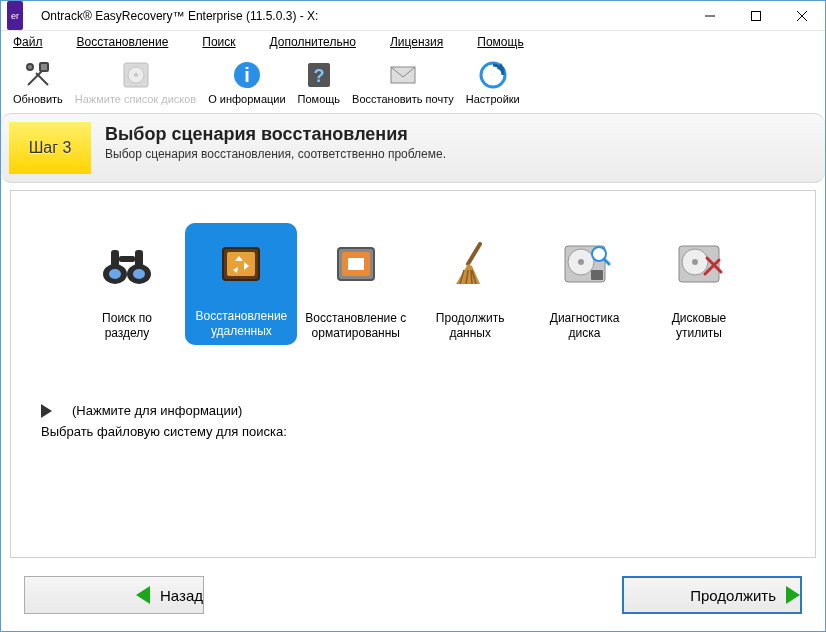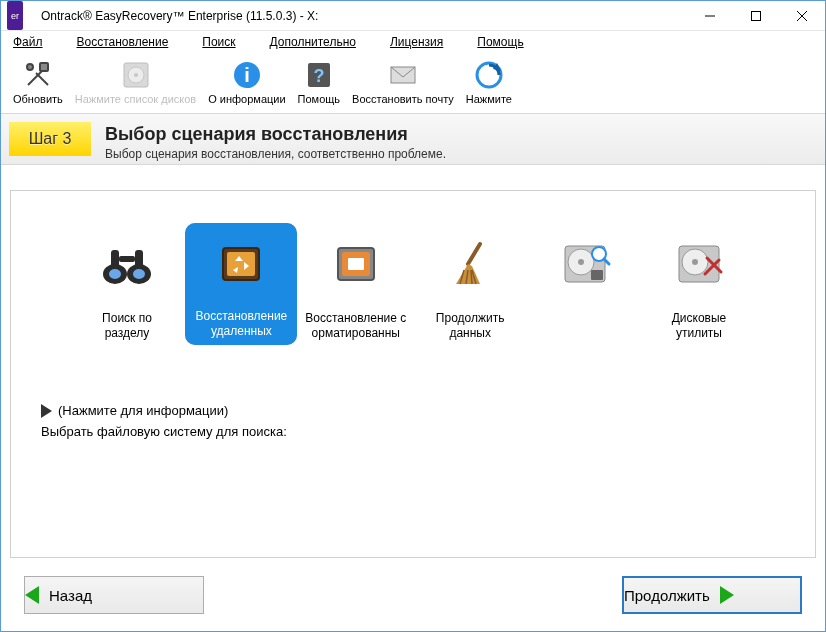--- a/index.html
+++ b/index.html
@@ -11,41 +11,41 @@
 .titlebar .win-btn { width: 46px; height: 30px; display: flex; align-items: center; justify-content: center; cursor: pointer; }
 .menubar { height: 22px; display: flex; align-items: center; padding: 0 4px; gap: 18px; }
 .menubar .menu-item { font-size: 12px; padding: 2px 8px; cursor: pointer; }
 .menubar .menu-item span.u { text-decoration: underline; }
 .toolbar { display: flex; align-items: flex-start; padding: 4px 6px 6px 6px; gap: 0; }
 .toolbar .tool { display: flex; flex-direction: column; align-items: center; padding: 2px 6px; cursor: pointer; }
 .toolbar .tool.disabled { opacity: 0.55; cursor: default; }
 .toolbar .tool .ticon { width: 32px; height: 32px; display: flex; align-items: center; justify-content: center; }
 .toolbar .tool .tlabel { font-size: 11px; color: #000; margin-top: 2px; white-space: nowrap; }
 .toolbar .tool.disabled .tlabel { color: #888; }
-.step-header { height: 52px; border-top: 1px solid #d8d8d8; border-bottom: 1px solid #d8d8d8; background: linear-gradient(#f8f8f8,#ececec); display: flex; }
+.step-header { height: 70px; border-top: 1px solid #d8d8d8; border-bottom: 1px solid #d8d8d8; background: linear-gradient(#f8f8f8,#ececec); display: flex; border-radius: 11px; }
 .step-badge { width: 82px; margin: 8px 0 8px 8px; background: linear-gradient(#fff06a,#ffd400); display: flex; align-items: center; justify-content: center; color: #333; font-size: 16px; text-shadow: 0 1px 0 rgba(255,255,255,.6); }
 .step-text { padding: 10px 14px; }
 .step-title { font-size: 18px; font-weight: bold; color: #222; }
 .step-sub { font-size: 12px; color: #333; margin-top: 2px; }
 .main { padding: 18px 0 0 0; }
 .options-row { display: flex; justify-content: space-between; padding: 14px 60px 0 60px; }
 .opt { width: 112px; display: flex; flex-direction: column; align-items: flex-start; cursor: pointer; }
 .opt .icon-box { width: 112px; height: 82px; border-radius: 10px; display: flex; align-items: center; justify-content: center; }
 .opt.selected .icon-box { background: #1a8ae2; }
 .opt .icon-inner { width: 60px; height: 52px; display: flex; align-items: center; justify-content: center; }
 .opt .opt-label { font-size: 12px; text-align: center; color: #000; margin-top: 6px; line-height: 1.25; min-height: 30px; overflow: hidden; width: 112px; white-space: pre-line; }
 .opt.selected .opt-label { color: #fff; background: #1a8ae2; border-radius: 0 0 10px 10px; margin-top: 0; padding: 4px 2px 6px 2px; }
 .opt.selected { background: #fdba74; border-radius: 10px; }
 .opt.selected .icon-box { border-radius: 10px 10px 0 0; }
 .desc { font-size: 13px; color: #000; padding: 18px 30px 0 30px; line-height: 1.35; }
-.info-row { display: flex; align-items: center; gap: 6px; padding: 0 30px; margin-top: 58px; font-size: 13px; }
+.info-row { display: flex; align-items: center; gap: 20px; padding: 0 30px; margin-top: 58px; font-size: 13px; }
 .info-row .tri { width: 0; height: 0; border-top: 7px solid transparent; border-bottom: 7px solid transparent; border-left: 11px solid #333; cursor: pointer; }
 .fs-label { font-size: 13px; padding: 6px 30px 0 30px; }
 .nav-bar { position: absolute; bottom: 18px; left: 24px; right: 24px; display: flex; justify-content: space-between; }
-.nav-btn { width: 180px; height: 38px; border: 1px solid #adadad; background: linear-gradient(#f5f5f5,#e9e9e9); display: flex; align-items: center; justify-content: flex-start; gap: 10px; font-size: 15px; cursor: pointer; }
+.nav-btn { width: 180px; height: 38px; border: 1px solid #adadad; background: linear-gradient(#f5f5f5,#e9e9e9); display: flex; align-items: center; justify-content: flex-end; gap: 10px; font-size: 15px; cursor: pointer; }
 .nav-btn.primary { border: 2px solid #2a79c7; }
 .arrow-left { width: 0; height: 0; border-top: 9px solid transparent; border-bottom: 9px solid transparent; border-right: 14px solid #1aa81a; }
 .arrow-right { width: 0; height: 0; border-top: 9px solid transparent; border-bottom: 9px solid transparent; border-left: 14px solid #1aa81a; }
 .content-frame { position: absolute; top: 190px; left: 10px; right: 10px; bottom: 74px; border: 1px solid #d0d0d0; }
 </style>
 </head>
 <body>
 
 <div class="titlebar">
   <div class="app-icon">er</div>
@@ -131,21 +131,21 @@
     <div class="tlabel">Восстановить почту</div>
   </div>
   <div class="tool">
     <div class="ticon">
       <svg width="32" height="32" viewBox="0 0 32 32">
           <circle cx="16" cy="16" r="12" fill="none" stroke="#2a8fe6" stroke-width="3"></circle>
           <path d="M16 6 A10 10 0 0 1 26 16" fill="none" stroke="#1560a0" stroke-width="3"></path>
           <polygon points="24,4 28,12 20,10" fill="#1560a0"></polygon>
         </svg>
     </div>
-    <div class="tlabel">Нажмите</div>
+    <div class="tlabel">Настройки</div>
   </div>
 </div>
 
 <div class="step-header">
   <div class="step-badge">Шаг 3</div>
   <div class="step-text">
     <div class="step-title">Выбор сценария восстановления</div>
     <div class="step-sub">Выбор сценария восстановления, соответственно проблеме.</div>
   </div>
 </div>
@@ -229,20 +229,22 @@
           <svg width="56" height="48" viewBox="0 0 56 48">
                 <rect x="8" y="6" width="40" height="36" rx="3" fill="#c8c8c8" stroke="#888"></rect>
                 <circle cx="24" cy="22" r="13" fill="#eee" stroke="#999"></circle>
                 <circle cx="24" cy="22" r="3" fill="#999"></circle>
                 <rect x="34" y="30" width="12" height="10" rx="1" fill="#666"></rect>
                 <circle cx="42" cy="14" r="7" fill="#fff" stroke="#2a8fe6" stroke-width="2"></circle>
                 <line x1="47" y1="19" x2="52" y2="24" stroke="#2a8fe6" stroke-width="3" stroke-linecap="round"></line>
               </svg>
         </div>
           </div>
+        <div class="opt-label">Диагностика
+диска</div>
       </div>
 
       <div class="opt">
         <div class="icon-box">
             <div class="icon-inner">
           <svg width="56" height="48" viewBox="0 0 56 48">
                 <rect x="8" y="6" width="40" height="36" rx="3" fill="#c8c8c8" stroke="#888"></rect>
                 <circle cx="24" cy="22" r="13" fill="#eee" stroke="#999"></circle>
                 <circle cx="24" cy="22" r="3" fill="#999"></circle>
                 <g stroke="#c03030" stroke-width="3" stroke-linecap="round">

